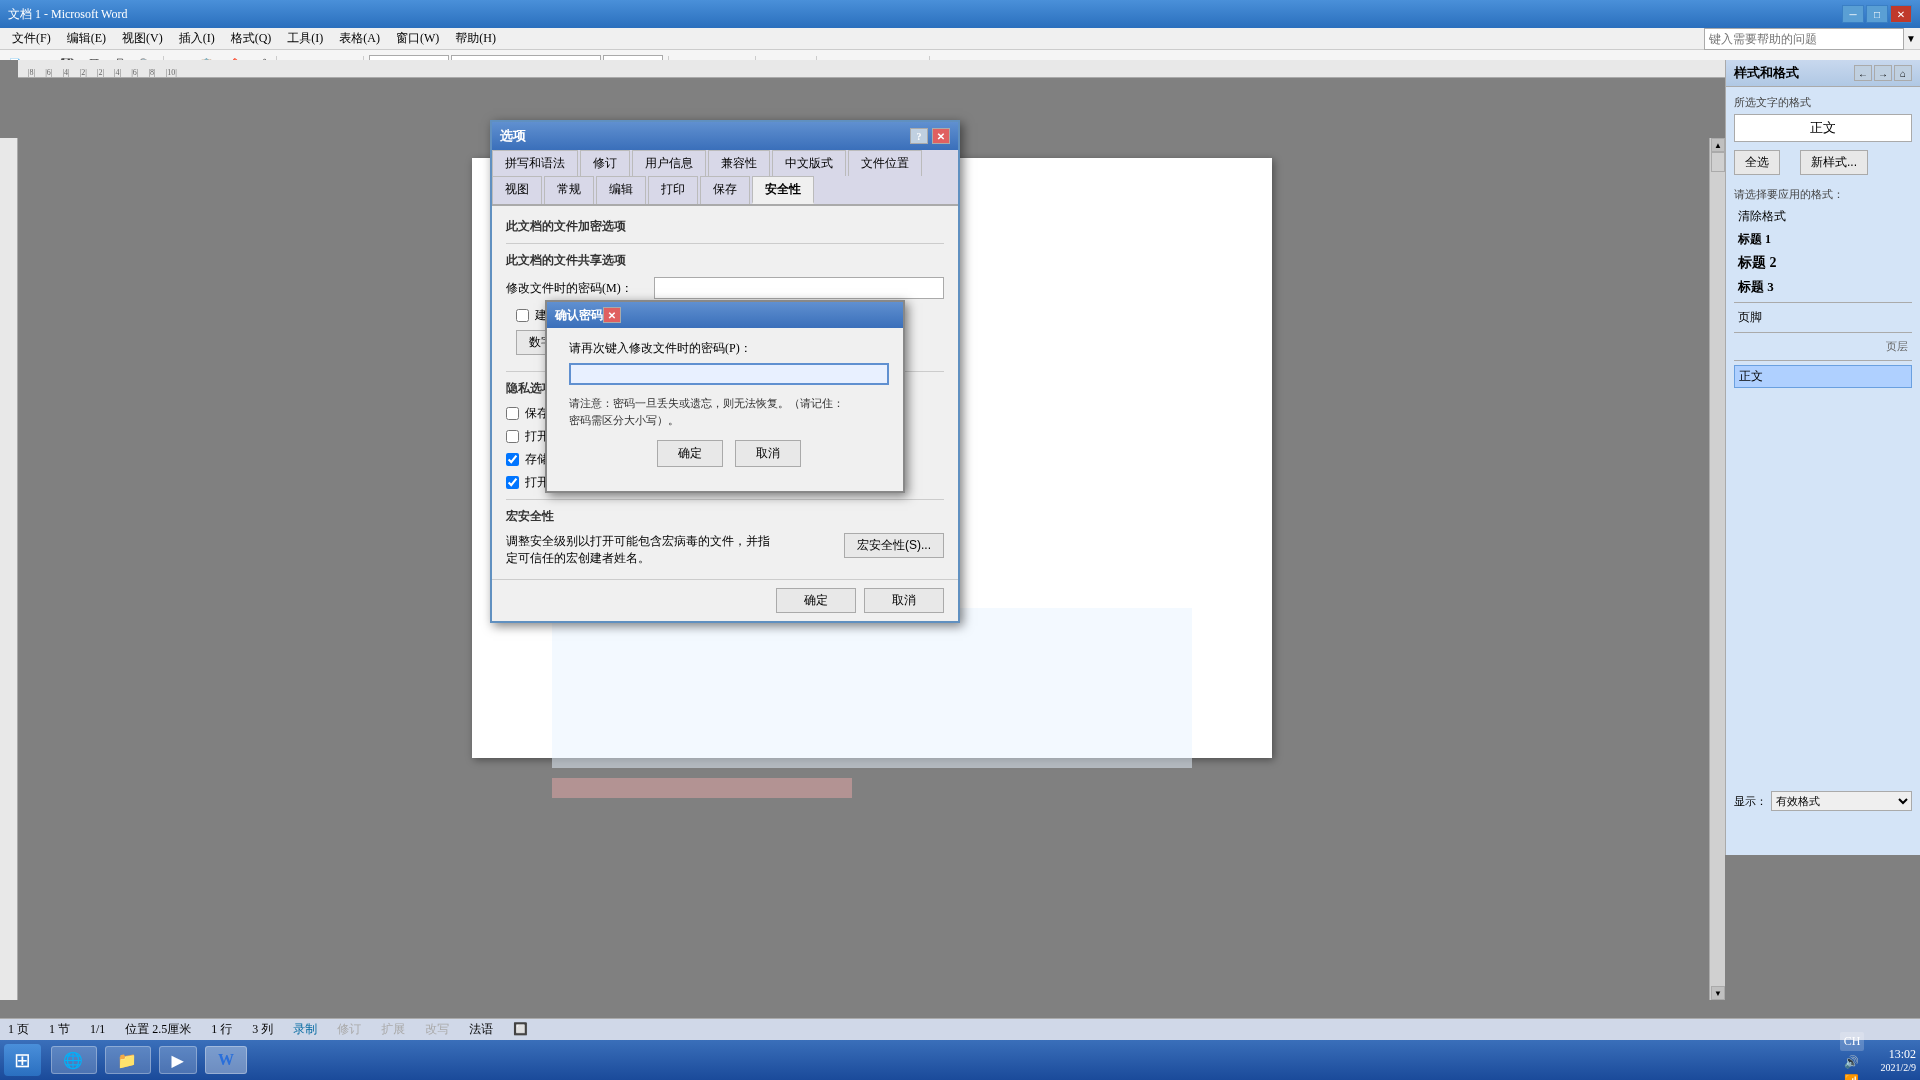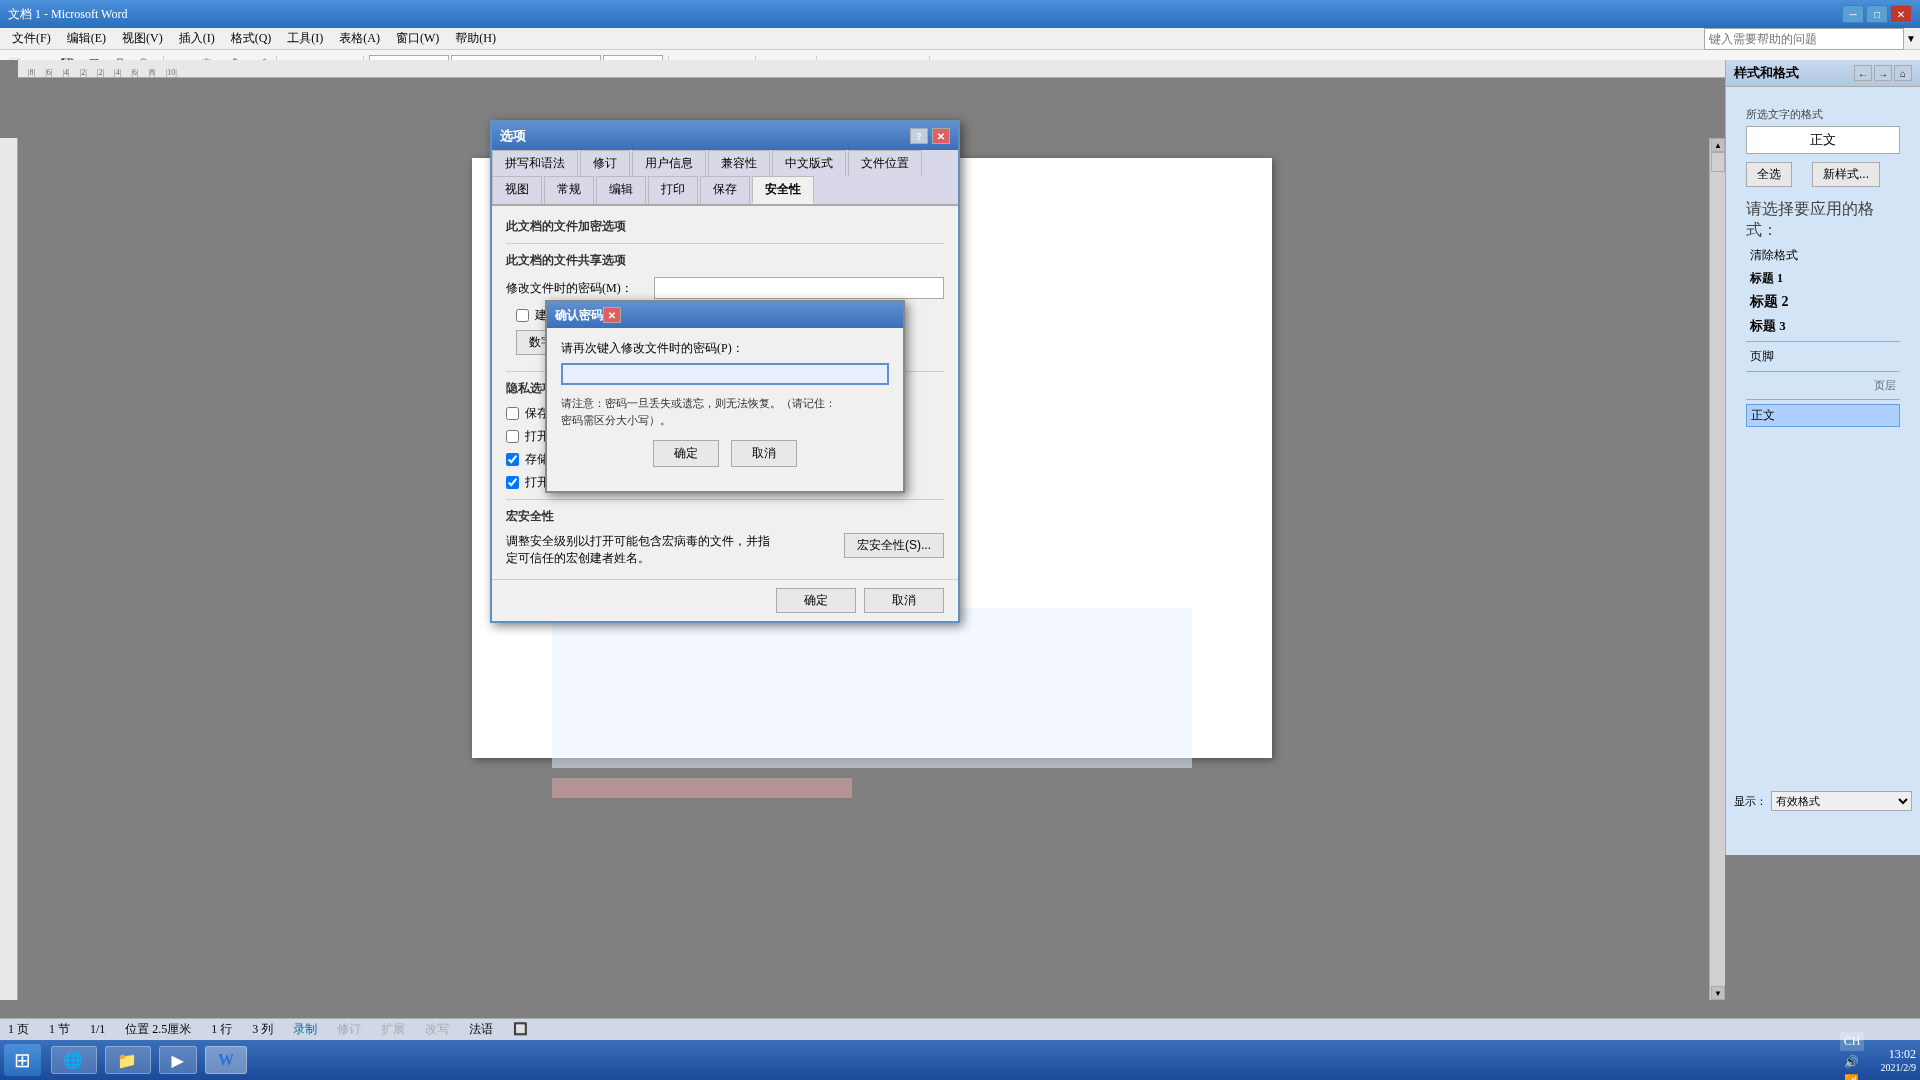--- a/index.html
+++ b/index.html
@@ -113,21 +113,21 @@
       background: linear-gradient(to bottom, #c8d8ee, #b0c8e4);
       padding: 4px 8px;
       font-size: 13px;
       font-weight: bold;
       display: flex;
       align-items: center;
       justify-content: space-between;
       border-bottom: 1px solid #aaa;
     }
     #right-panel-content {
-      padding: 20px;
+      padding: 8px;
     }
     .panel-section-label {
       font-size: 11px;
       color: #444;
       margin-bottom: 4px;
     }
     .panel-format-box {
       background: white;
       border: 1px solid #aaa;
       padding: 4px 8px;
@@ -141,21 +141,21 @@
       margin-bottom: 12px;
     }
     .panel-btn {
       background: #e8e8e8;
       border: 1px solid #aaa;
       padding: 3px 10px;
       font-size: 12px;
       cursor: pointer;
     }
     .panel-apply-label {
-      font-size: 16px;
+      font-size: 11px;
       color: #444;
       margin-bottom: 4px;
     }
     .panel-style-item {
       padding: 2px 4px;
       font-size: 12px;
       cursor: pointer;
       margin-bottom: 2px;
     }
     .panel-style-active {
@@ -456,20 +456,21 @@
       color: white;
       display: flex;
       align-items: center;
       padding: 0 8px;
       justify-content: flex-start;
       font-size: 12px;
       font-weight: bold;
     }
     .confirm-body {
       padding: 12px 14px;
+      margin-left: 8px;
     }
     .confirm-label {
       font-size: 12px;
       margin-bottom: 6px;
     }
     .confirm-input {
       width: 100%;
       height: 22px;
       border: 2px solid #6090d0;
       background: #e8f0ff;

